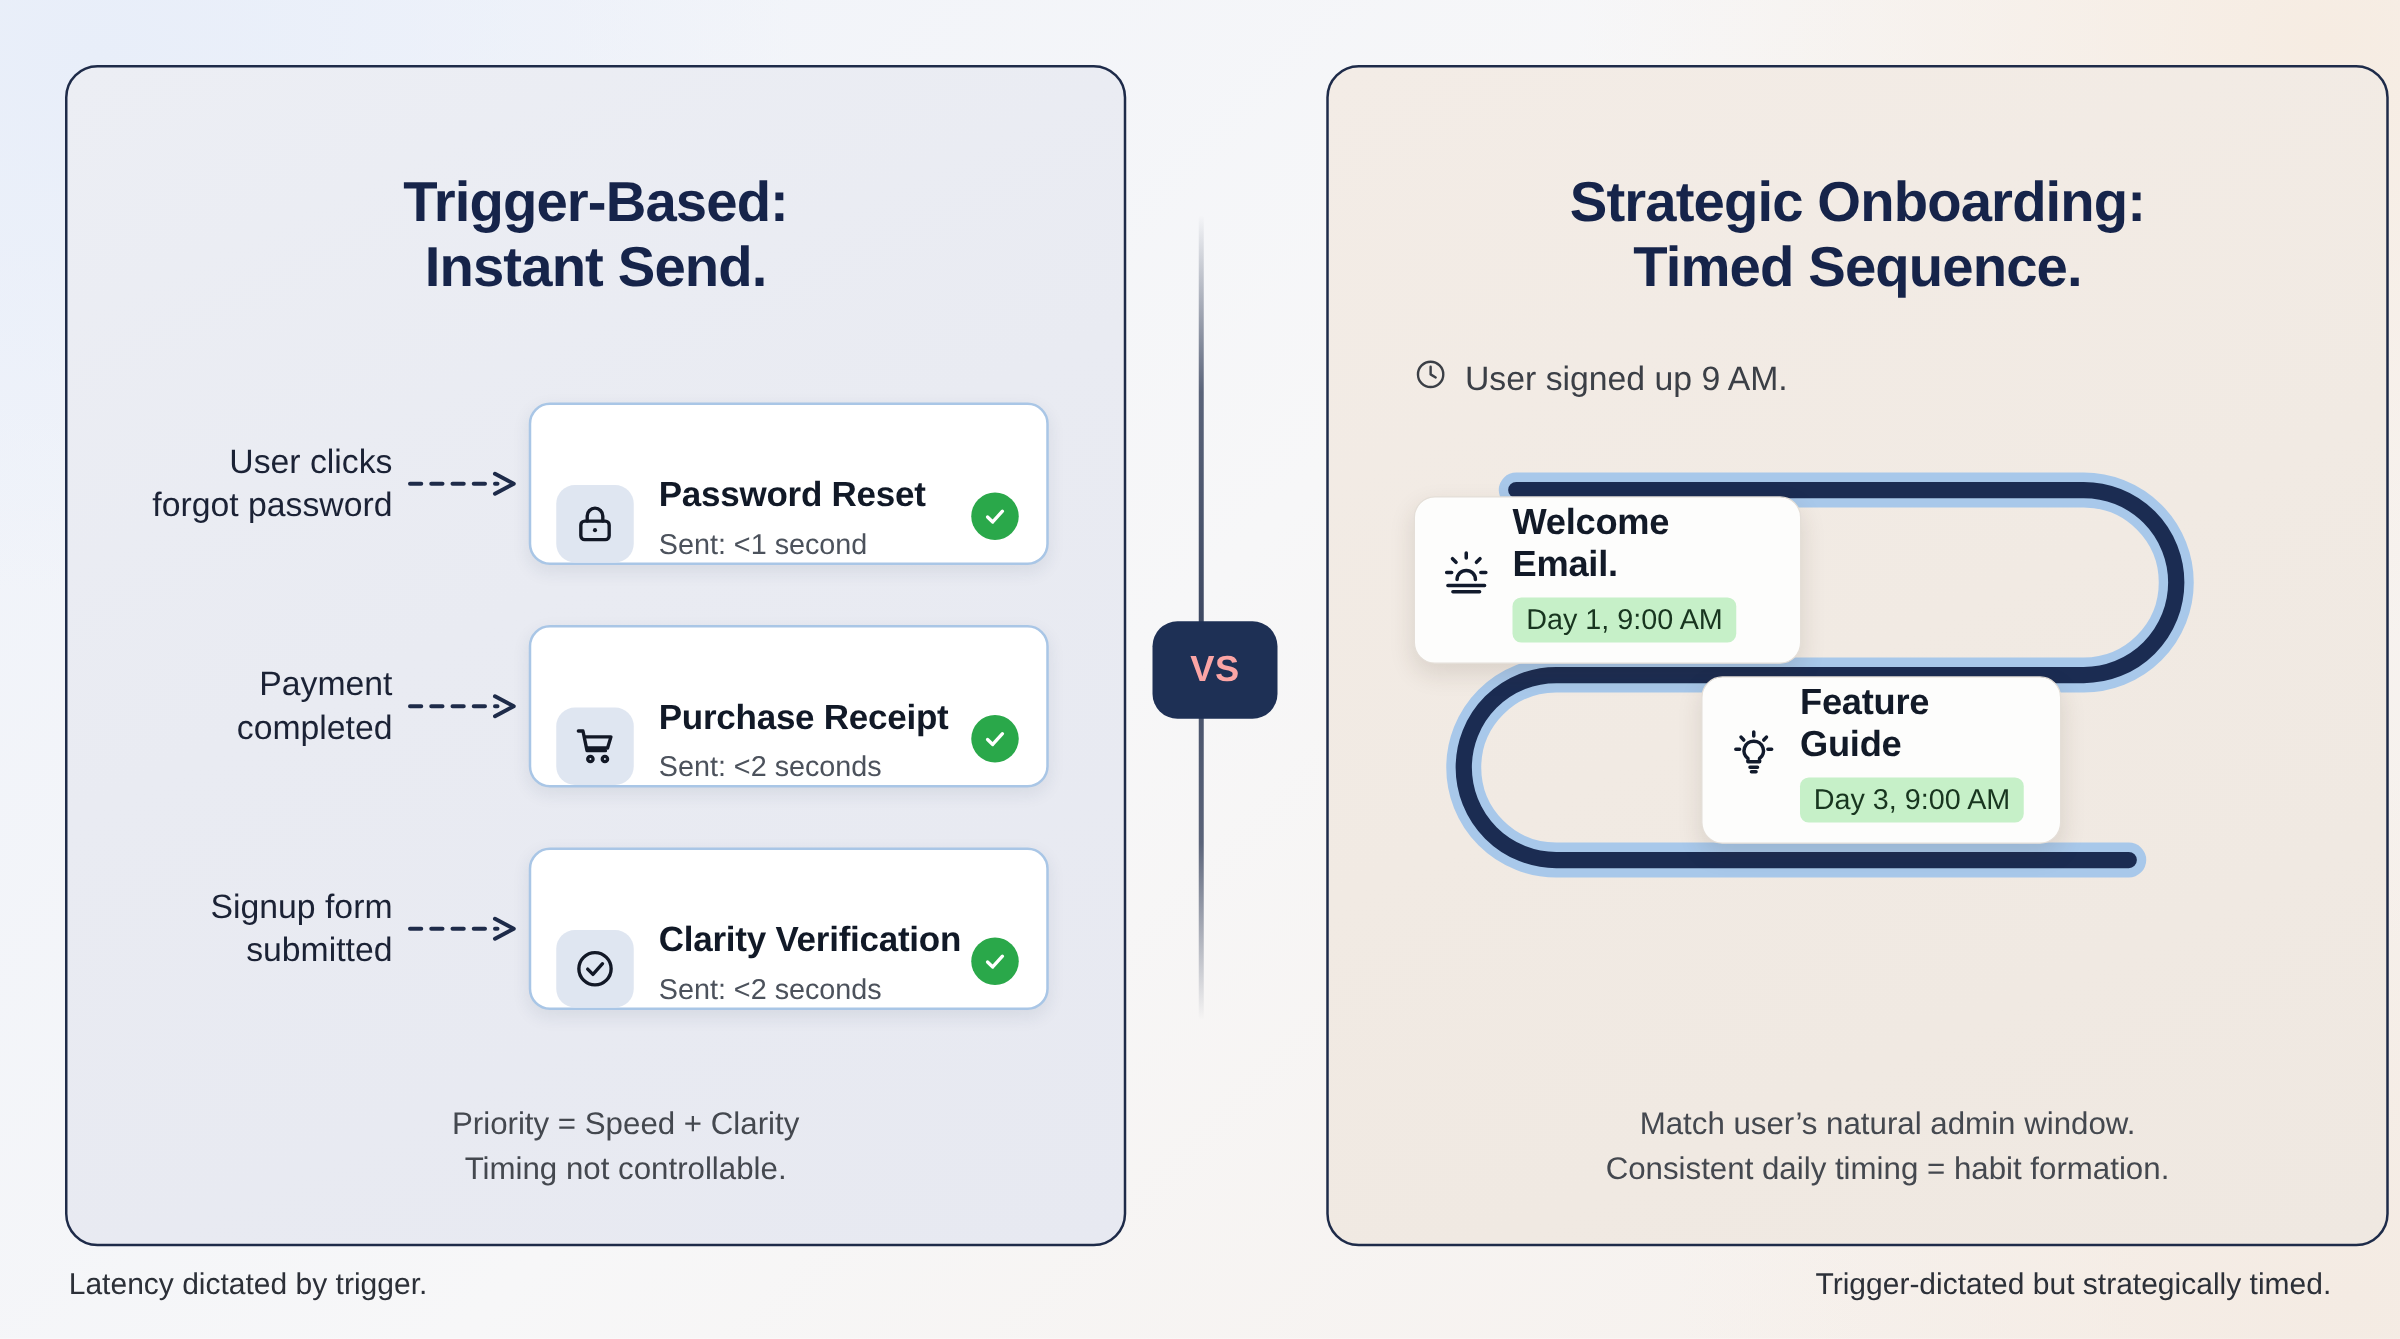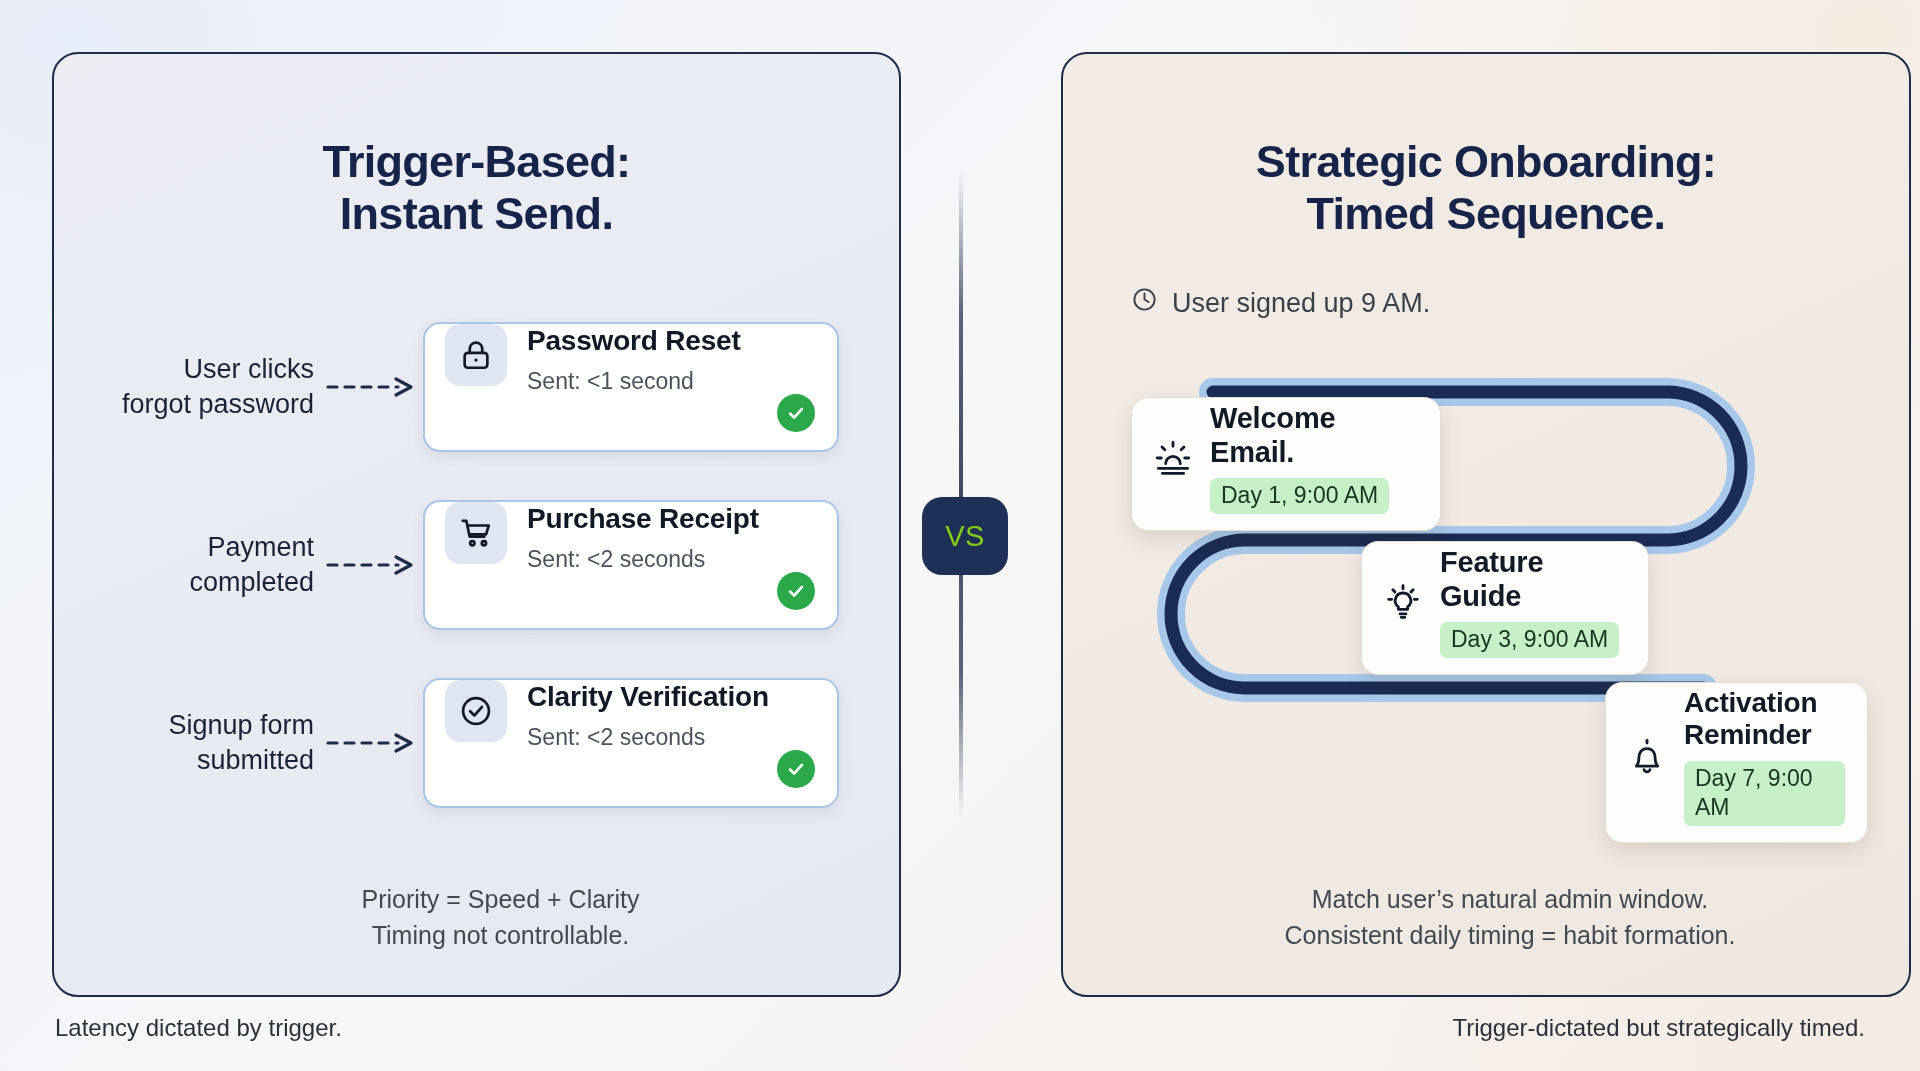--- a/index.html
+++ b/index.html
@@ -116,21 +116,21 @@
 
   .email-card {
     flex: 0 0 auto;
     width: 416px;
     height: 130px;
     background: #ffffff;
     border: 2px solid #a9c6e6;
     border-radius: 17px;
     box-shadow: 0 5px 14px rgba(34,52,86,0.09);
     display: flex;
-    align-items: flex-start;
+    align-items: flex-end;
     padding: 0 22px 0 20px;
     position: relative;
   }
 
   .icon-tile {
     width: 62px;
     height: 62px;
     border-radius: 15px;
     background: #dfe6f1;
     display: flex;
@@ -186,27 +186,27 @@
       rgba(30,43,73,0.85) 50%,
       rgba(30,43,73,0.72) 78%,
       rgba(30,43,73,0) 100%);
     border-radius: 2px;
   }
 
   .vs-badge {
     position: absolute;
     left: 922px;
     top: 497px;
-    width: 86px;
+    width: 100px;
     height: 78px;
     border-radius: 20px;
     background: #1e3055;
-    color: #84cc16;
+    color: #fca5a5;
     font-size: 29px;
-    font-weight: 400;
+    font-weight: 700;
     letter-spacing: 0.5px;
     display: flex;
     align-items: center;
     justify-content: center;
   }
 
   
   .signup-note {
     position: absolute;
     left: 68px;
@@ -447,33 +447,20 @@
           <path d="M12 6.6a4.6 4.6 0 0 0-2.8 8.3v1.5h5.6v-1.5A4.6 4.6 0 0 0 12 6.6z"></path>
           <path d="M10.2 19.1h3.6M10.9 21.2h2.2"></path>
         </svg>
       </div>
       <div>
         <div class="seq-title">Feature Guide</div>
         <span class="day-badge">Day 3, 9:00 AM</span>
       </div>
     </div>
 
-    <div class="seq-card seq-card-activation">
-      <div class="seq-icon">
-        <svg width="40" height="40" viewBox="0 0 24 24" fill="none" stroke="#111a2c" stroke-width="1.7" stroke-linecap="round" stroke-linejoin="round">
-          <path d="M12 2.6v1.6"></path>
-          <path d="M5.6 18.1c1.1-1.3 1.5-2.6 1.5-4.6 0-3.4 1.6-5.9 4.9-5.9s4.9 2.5 4.9 5.9c0 2 .4 3.3 1.5 4.6z"></path>
-          <path d="M10.2 20.2a1.9 1.9 0 0 0 3.6 0"></path>
-        </svg>
-      </div>
-      <div>
-        <div class="seq-title">Activation Reminder</div>
-        <span class="day-badge">Day 7, 9:00 AM</span>
-      </div>
-    </div>
 
     <div class="panel-footnote">
       <span>Match user’s natural admin window.</span><br>
       <span>Consistent daily timing = habit formation.</span>
     </div>
 
   </section>
 
   <div class="outer-caption caption-left">Latency dictated by trigger.</div>
   <div class="outer-caption caption-right">Trigger-dictated but strategically timed.</div>

